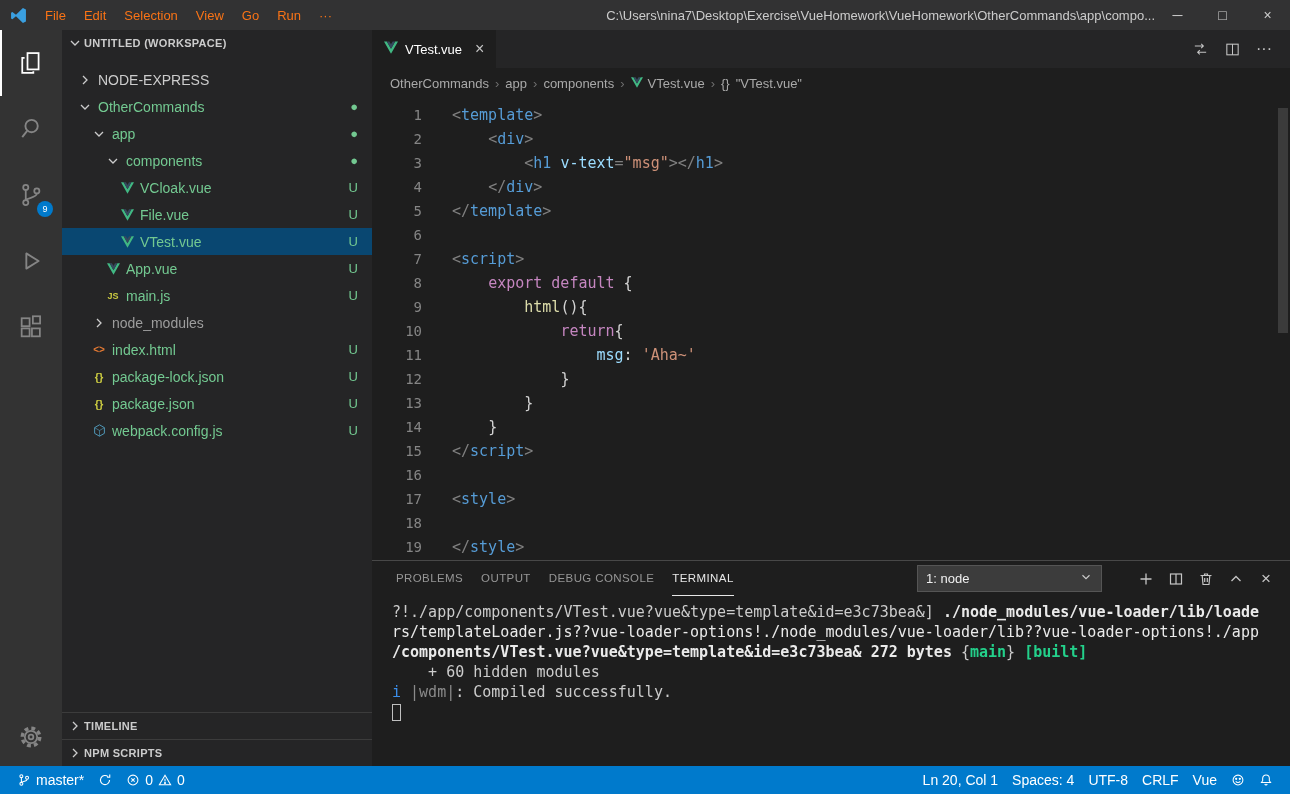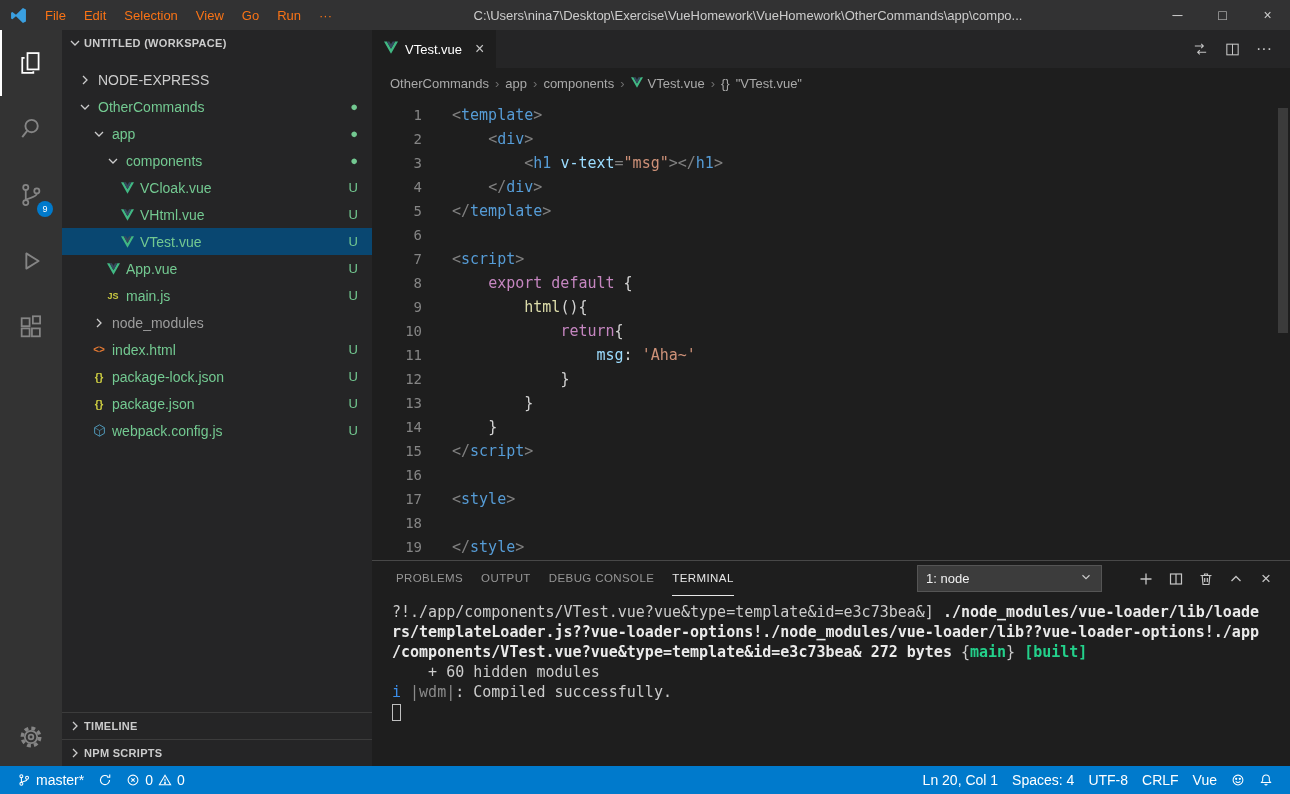--- a/index.html
+++ b/index.html
@@ -5,21 +5,21 @@
   * { margin:0; padding:0; box-sizing:border-box; }
   html,body { width:1290px; height:794px; overflow:hidden; }
   body { background:#1e1e1e; font-family:"Liberation Sans", sans-serif; color:#cccccc; }
   .window { width:1290px; height:794px; display:flex; flex-direction:column; }
 
   
   .titlebar { flex:0 0 30px; background:#323233; display:flex; align-items:center; }
   .logo { width:36px; display:flex; justify-content:center; align-items:center; }
   .menus { display:flex; align-items:center; }
   .menu-item { font-size:13px; color:#f97316; padding:0 9px; cursor:default; white-space:nowrap; }
-  .title-wrap { flex:1; display:flex; justify-content:center; overflow:hidden; }
+  .title-wrap { flex:1; display:flex; justify-content:flex-end; overflow:hidden; }
   .window-title { font-size:13px; color:#cccccc; white-space:nowrap; }
   .win-controls { display:flex; height:30px; }
   .win-btn { width:45px; height:30px; display:flex; align-items:center; justify-content:center; font-size:14px; color:#cccccc; }
 
   
   .main { flex:1; display:flex; min-height:0; }
 
   
   .activitybar { flex:0 0 62px; background:#333333; display:flex; flex-direction:column; }
   .act-icon { height:66px; display:flex; align-items:center; justify-content:center; color:#858585; position:relative; cursor:pointer; }
@@ -220,21 +220,21 @@
             <span class="tree-label green">VCloak.vue</span>
             <span class="badge-u">U</span>
           </div>
           <div class="tree-row" style="padding-left: 56px;">
             <span class="tree-slot">
               <svg viewBox="0 0 16 14" width="13" height="12">
                 <path d="M0 0h3.2L8 8.4 12.8 0H16L8 14z" fill="#41b883"></path>
                 <path d="M3.2 0h2.9L8 3.3 9.9 0h2.9L8 8.4z" fill="#35495e"></path>
               </svg>
             </span>
-            <span class="tree-label green">VHtml.vue</span>
+            <span class="tree-label green">File.vue</span>
             <span class="badge-u">U</span>
           </div>
           <div class="tree-row selected" style="padding-left: 56px;">
             <span class="tree-slot">
               <svg viewBox="0 0 16 14" width="13" height="12">
                 <path d="M0 0h3.2L8 8.4 12.8 0H16L8 14z" fill="#41b883"></path>
                 <path d="M3.2 0h2.9L8 3.3 9.9 0h2.9L8 8.4z" fill="#35495e"></path>
               </svg>
             </span>
             <span class="tree-label green">VTest.vue</span>
@@ -485,21 +485,21 @@
               <svg viewBox="0 0 16 16" fill="none" stroke="currentColor" stroke-width="1.3">
                   <path d="M3.5 10l4.5-4.5L12.5 10"></path>
                 </svg>
             </span>
             <span class="panel-icon">×</span>
           </div>
         </div>
         <div class="terminal">
           <div>
               <div class="term-line"><span style="color: rgb(204, 204, 204);">?!./app/components/VTest.vue?vue&amp;type=template&amp;id=e3c73bea&amp;] </span><span style="color: rgb(234, 234, 234); font-weight: bold;">./node_modules/vue-loader/lib/loade</span></div>
-              <div class="term-line"><span style="color: rgb(234, 234, 234); font-weight: bold;">rs/templateLoader.js??vue-loader-options!./node_modules/vue-loader/lib??vue-loader-options!./app</span></div>
+              <div class="term-line"><span style="color: rgb(234, 234, 234); font-weight: normal;">rs/templateLoader.js??vue-loader-options!./node_modules/vue-loader/lib??vue-loader-options!./app</span></div>
               <div class="term-line"><span style="color: rgb(234, 234, 234); font-weight: bold;">/components/VTest.vue?vue&amp;type=template&amp;id=e3c73bea&amp; </span><span style="color: rgb(234, 234, 234); font-weight: bold;">272 bytes </span><span style="color: rgb(204, 204, 204);">{</span><span style="color: rgb(35, 209, 139); font-weight: bold;">main</span><span style="color: rgb(204, 204, 204);">} </span><span style="color: rgb(35, 209, 139); font-weight: bold;">[built]</span></div>
               <div class="term-line"><span style="color: rgb(204, 204, 204);">    + 60 hidden modules</span></div>
               <div class="term-line"><span style="color: rgb(59, 142, 234);">i</span><span style="color: rgb(138, 138, 138);"> |wdm|</span><span style="color: rgb(204, 204, 204);">: Compiled successfully.</span></div>
             </div>
           <div class="term-line"><span class="term-cursor"></span></div>
         </div>
       </div>
 
     </div>
   </div>

